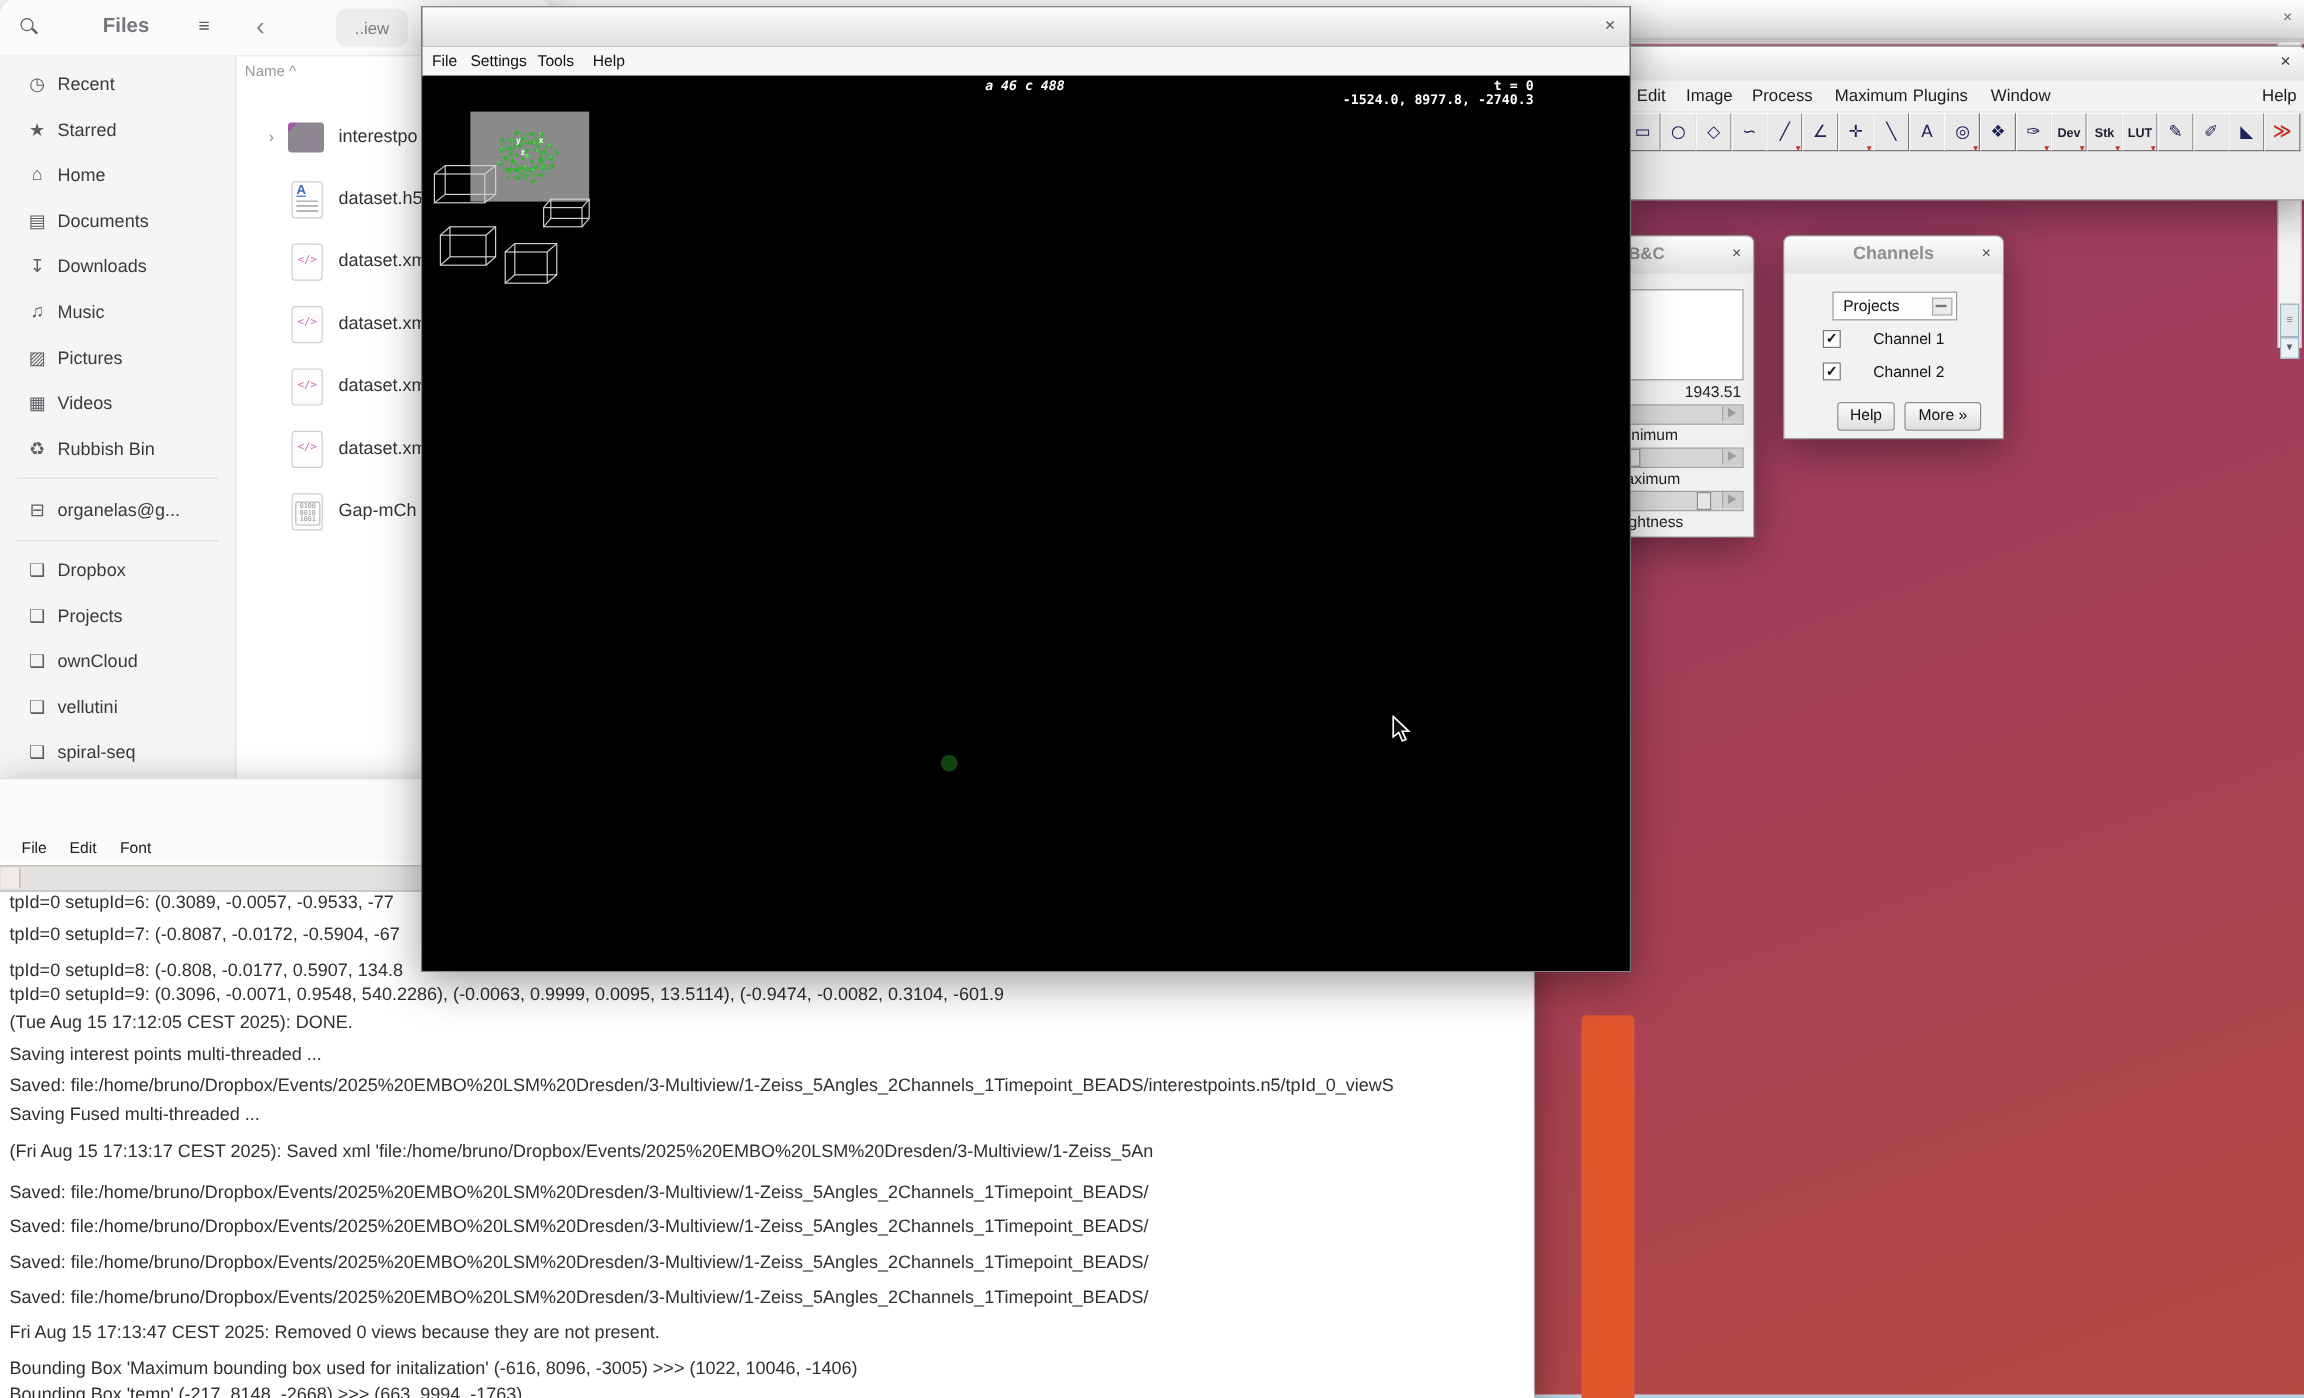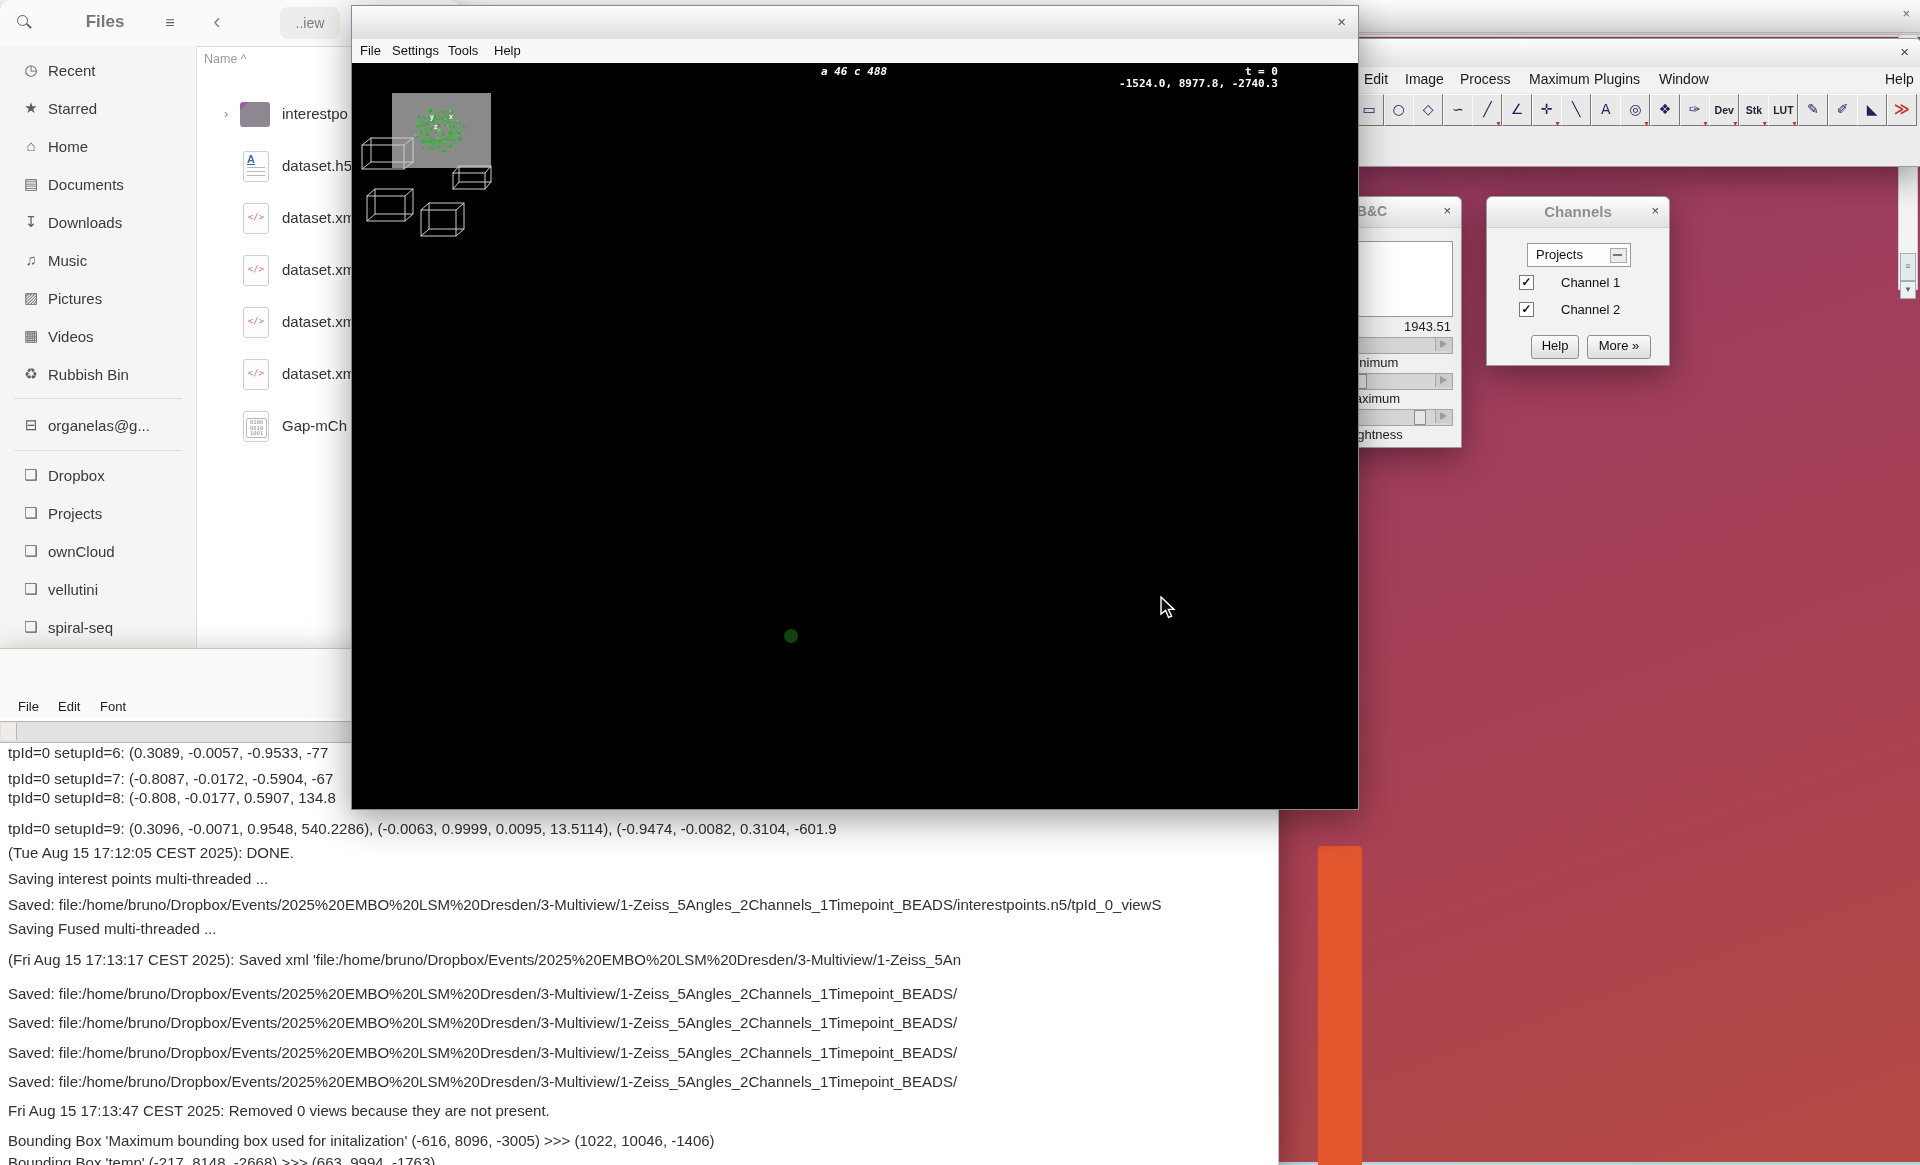--- a/index.html
+++ b/index.html
@@ -521,21 +521,21 @@
       <span style="left: 18px;">File</span>
       <span style="left: 58px;">Edit</span>
       <span style="left: 100px;">Font</span>
     </div>
   <div id="logstrip">
       <div class="bx"></div>
     </div>
   <div id="loglines">
       <div class="logline" style="top: 95px;">tpId=0 setupId=6: (0.3089, -0.0057, -0.9533, -77</div>
       <div class="logline" style="top: 121px;">tpId=0 setupId=7: (-0.8087, -0.0172, -0.5904, -67</div>
-      <div class="logline" style="top: 140px; text-align: right;">tpId=0 setupId=8: (-0.808, -0.0177, 0.5907, 134.8</div>
+      <div class="logline" style="top: 151px; text-align: right;">tpId=0 setupId=8: (-0.808, -0.0177, 0.5907, 134.8</div>
       <div class="logline" style="top: 171px;">tpId=0 setupId=9: (0.3096, -0.0071, 0.9548, 540.2286), (-0.0063, 0.9999, 0.0095, 13.5114), (-0.9474, -0.0082, 0.3104, -601.9</div>
       <div class="logline" style="top: 195px;">(Tue Aug 15 17:12:05 CEST 2025): DONE.</div>
       <div class="logline" style="top: 221px;">Saving interest points multi-threaded ...</div>
       <div class="logline" style="top: 247px;">Saved: file:/home/bruno/Dropbox/Events/2025%20EMBO%20LSM%20Dresden/3-Multiview/1-Zeiss_5Angles_2Channels_1Timepoint_BEADS/interestpoints.n5/tpId_0_viewS</div>
       <div class="logline" style="top: 271px;">Saving Fused multi-threaded ...</div>
       <div class="logline" style="top: 302px;">(Fri Aug 15 17:13:17 CEST 2025): Saved xml 'file:/home/bruno/Dropbox/Events/2025%20EMBO%20LSM%20Dresden/3-Multiview/1-Zeiss_5An</div>
       <div class="logline" style="top: 336px;">Saved: file:/home/bruno/Dropbox/Events/2025%20EMBO%20LSM%20Dresden/3-Multiview/1-Zeiss_5Angles_2Channels_1Timepoint_BEADS/</div>
       <div class="logline" style="top: 365px;">Saved: file:/home/bruno/Dropbox/Events/2025%20EMBO%20LSM%20Dresden/3-Multiview/1-Zeiss_5Angles_2Channels_1Timepoint_BEADS/</div>
       <div class="logline" style="top: 395px;">Saved: file:/home/bruno/Dropbox/Events/2025%20EMBO%20LSM%20Dresden/3-Multiview/1-Zeiss_5Angles_2Channels_1Timepoint_BEADS/</div>
       <div class="logline" style="top: 424px;">Saved: file:/home/bruno/Dropbox/Events/2025%20EMBO%20LSM%20Dresden/3-Multiview/1-Zeiss_5Angles_2Channels_1Timepoint_BEADS/</div>

